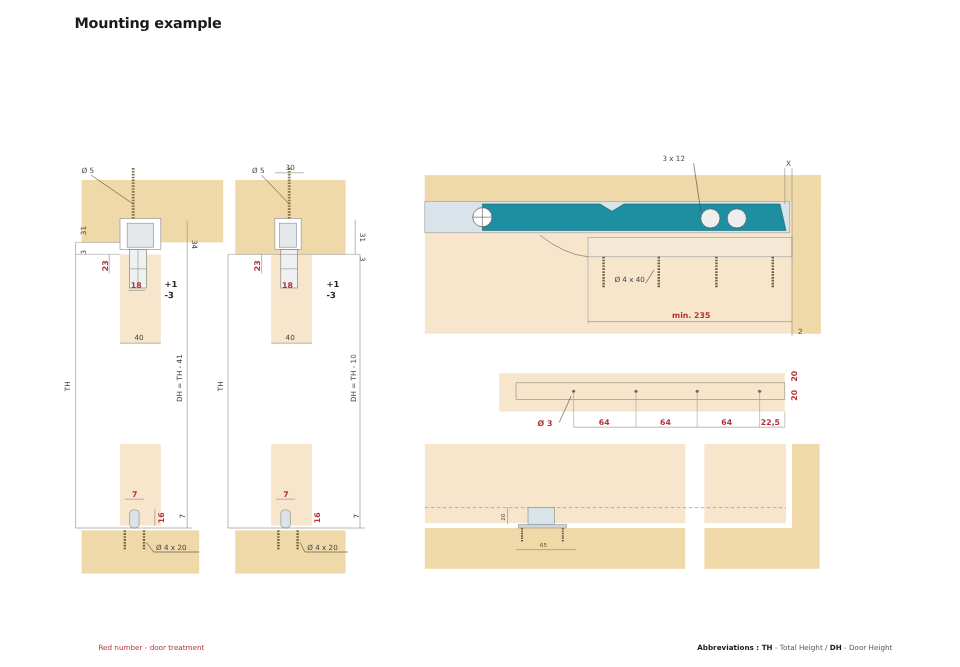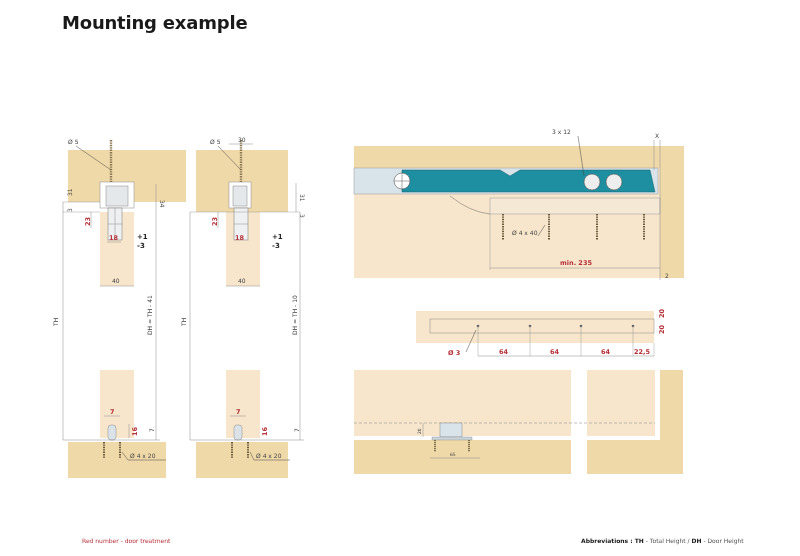--- a/index.html
+++ b/index.html
@@ -1,17 +1,17 @@
 <!DOCTYPE html>
 <html><head>
 <meta charset="utf-8">
 <style>
   html,body{margin:0;padding:0;background:#ffffff;}
   body{width:800px;height:556px;position:relative;overflow:hidden;font-family:"DejaVu Sans","Liberation Sans",sans-serif;}
-  .title{position:absolute;left:62px;top:12px;font-size:18px;font-weight:bold;color:#1a1a1a;letter-spacing:-0.2px;}
+  .title{position:absolute;left:62px;top:12px;font-size:12px;font-weight:bold;color:#1a1a1a;letter-spacing:-0.2px;}
   .foot-left{position:absolute;left:82px;top:537px;font-size:6px;color:#b5323a;}
   .foot-right{position:absolute;left:581px;top:537px;font-size:6px;color:#555;white-space:nowrap;}
   .foot-right b{color:#1a1a1a;}
   svg{position:absolute;left:0;top:0;}
   .dim{font-family:"DejaVu Sans","Liberation Sans",sans-serif;font-size:6px;fill:#444;}
   .red{font-family:"DejaVu Sans","Liberation Sans",sans-serif;font-size:6.5px;fill:#b5323a;font-weight:bold;}
   .blk{font-family:"DejaVu Sans","Liberation Sans",sans-serif;font-size:7px;fill:#222;font-weight:bold;}
 </style>
 </head>
 <body>

